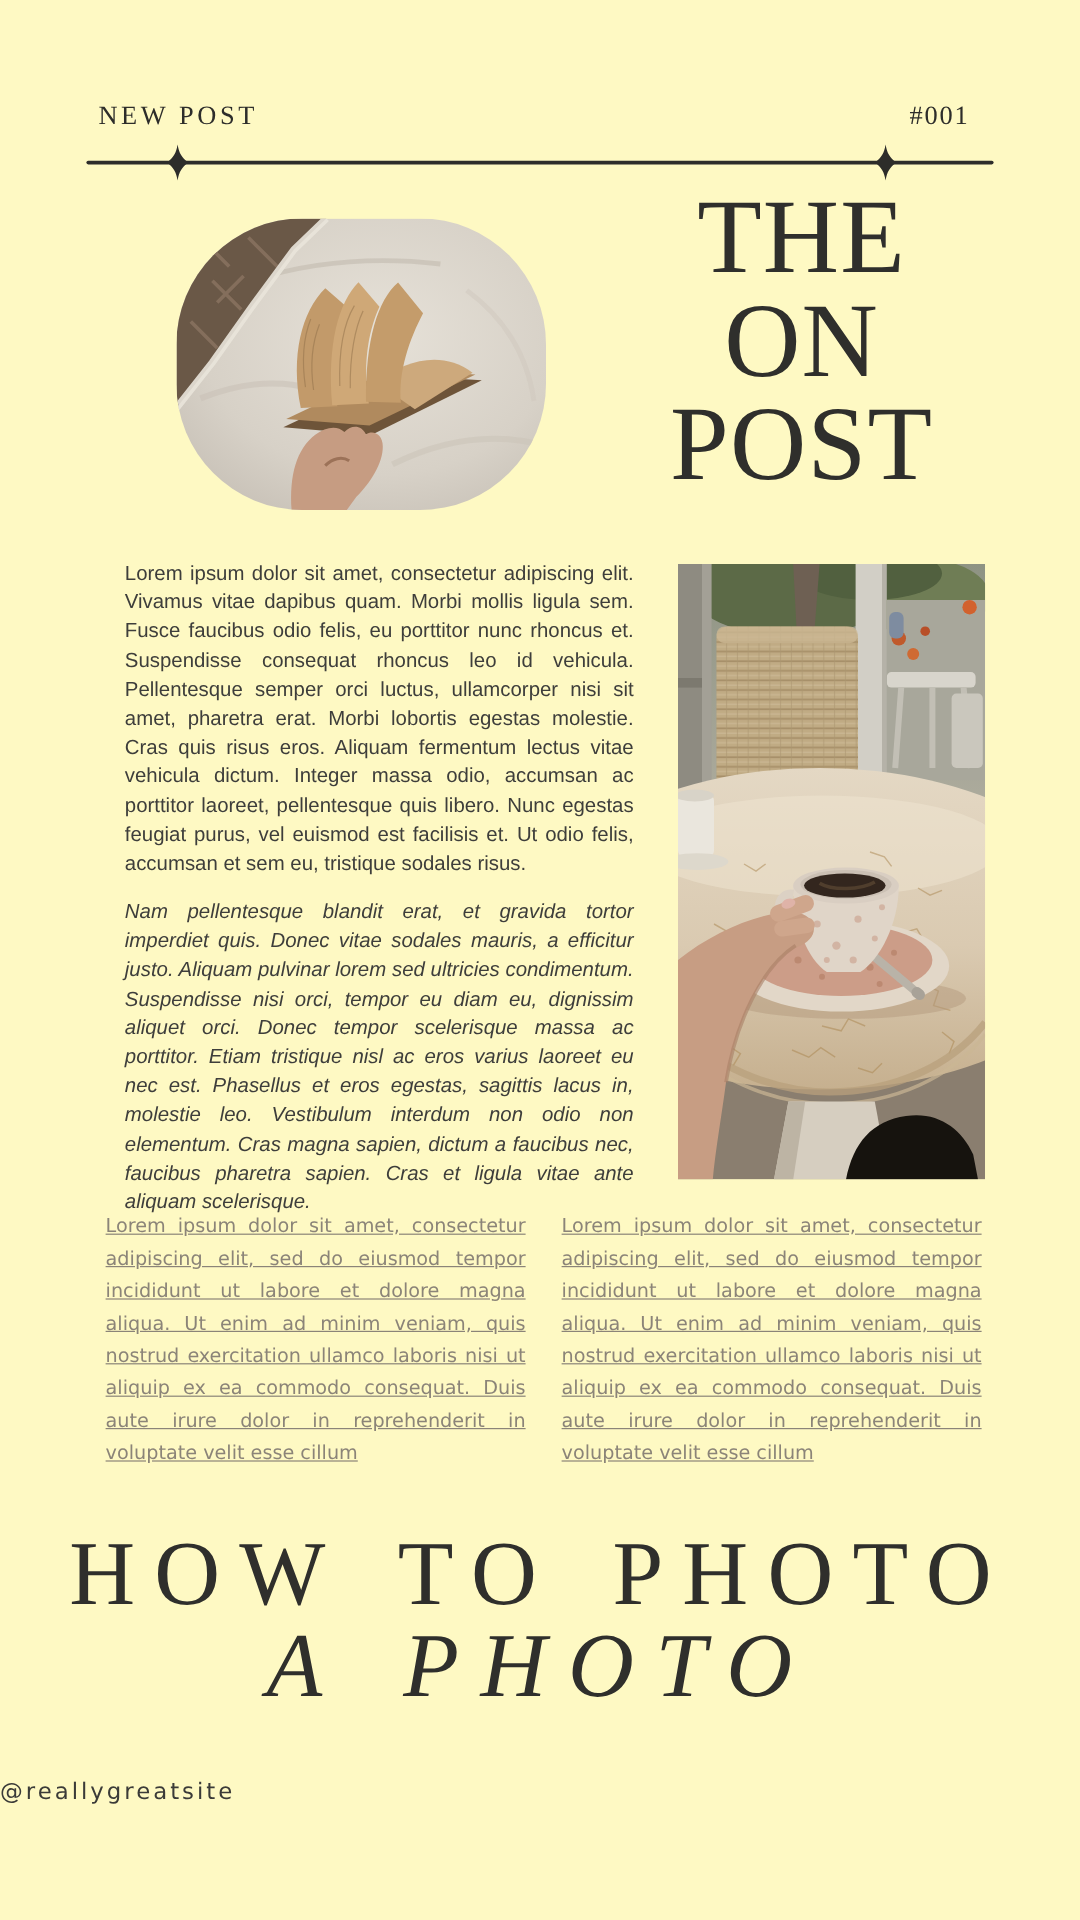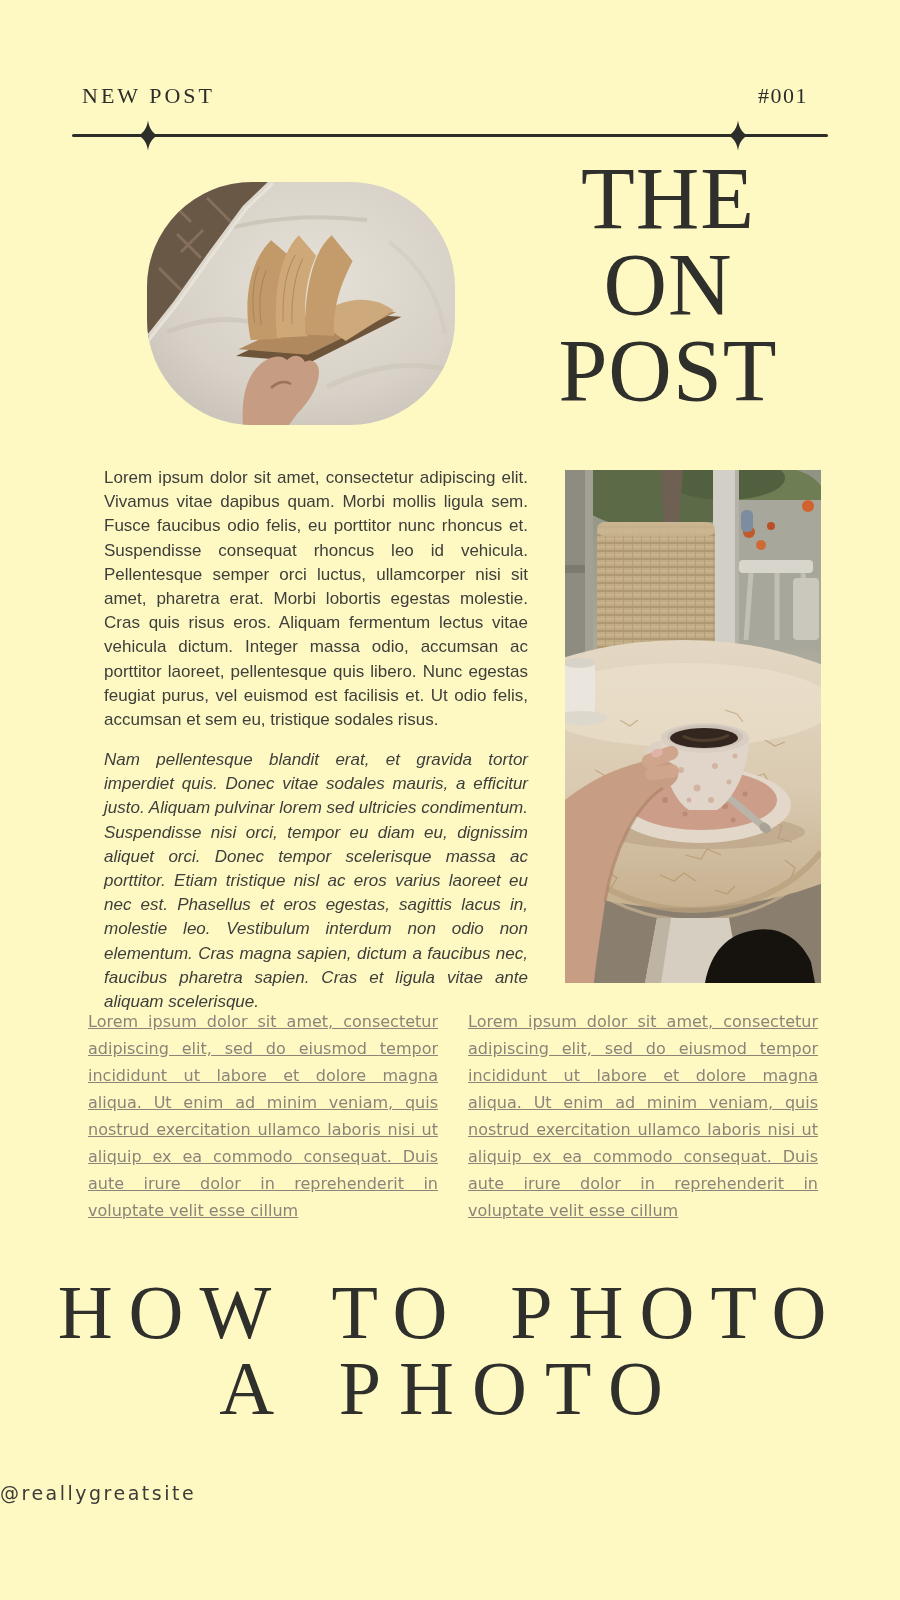--- a/index.html
+++ b/index.html
@@ -51,21 +51,21 @@
   }
   .col-left{left:88px;}
   .col-right{left:468px;}
   
   .headline{
     position:absolute;left:0;top:1274px;width:900px;text-align:center;
     font-family:"Liberation Serif",serif;font-size:76px;line-height:76px;
     color:#2f2f2c;
   }
   .headline .hl-line1{letter-spacing:16px;word-spacing:12px;}
-  .headline .hl-line2{letter-spacing:18px;word-spacing:14px;}
+  .headline .hl-line2{letter-spacing:18px;word-spacing:14px;font-style:italic;}
   
   .handle{
     position:absolute;left:0;top:1482px;width:900px;text-align:left;
     font-family:"DejaVu Sans",sans-serif;font-size:19px;letter-spacing:2.5px;
     color:#3b3b38;
   }
 </style>
 </head>
 <body>
 

